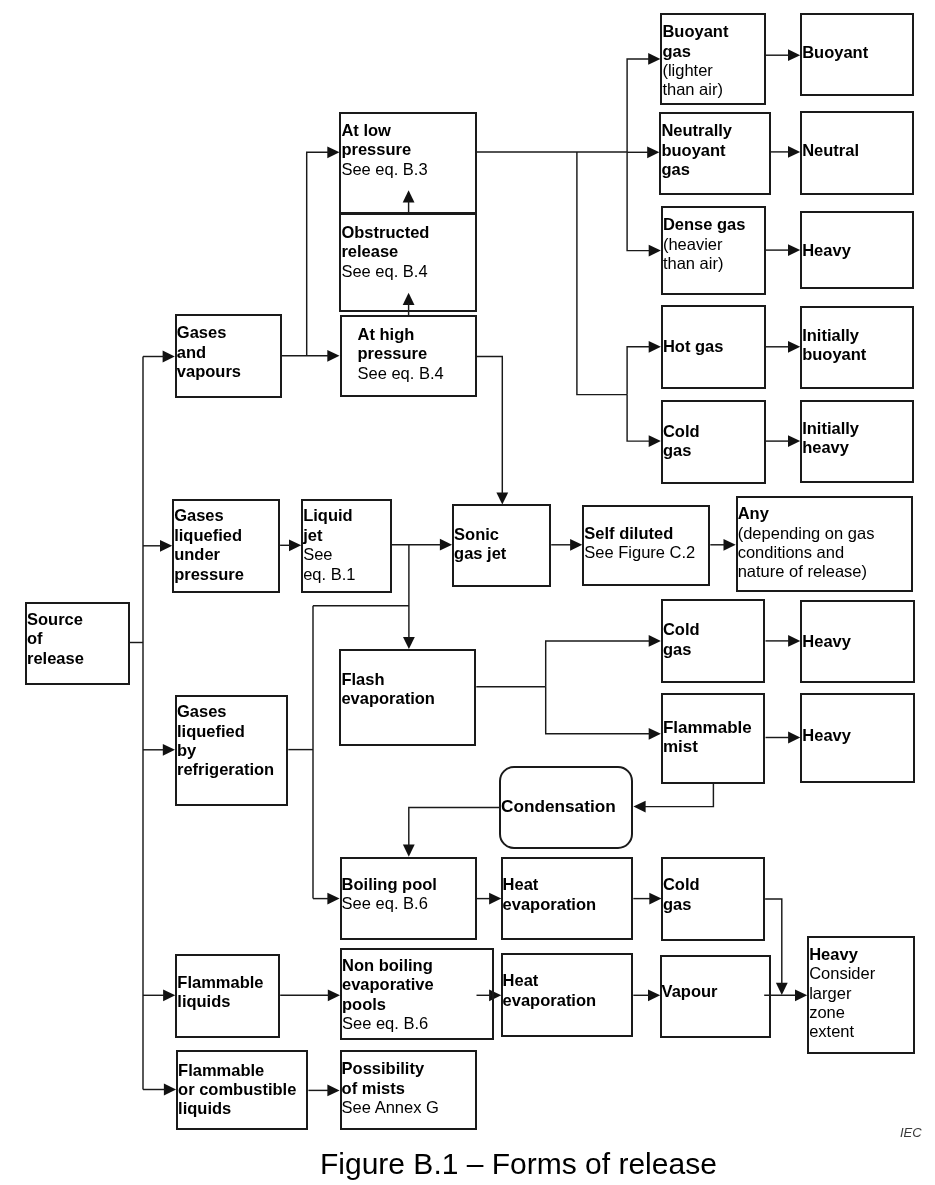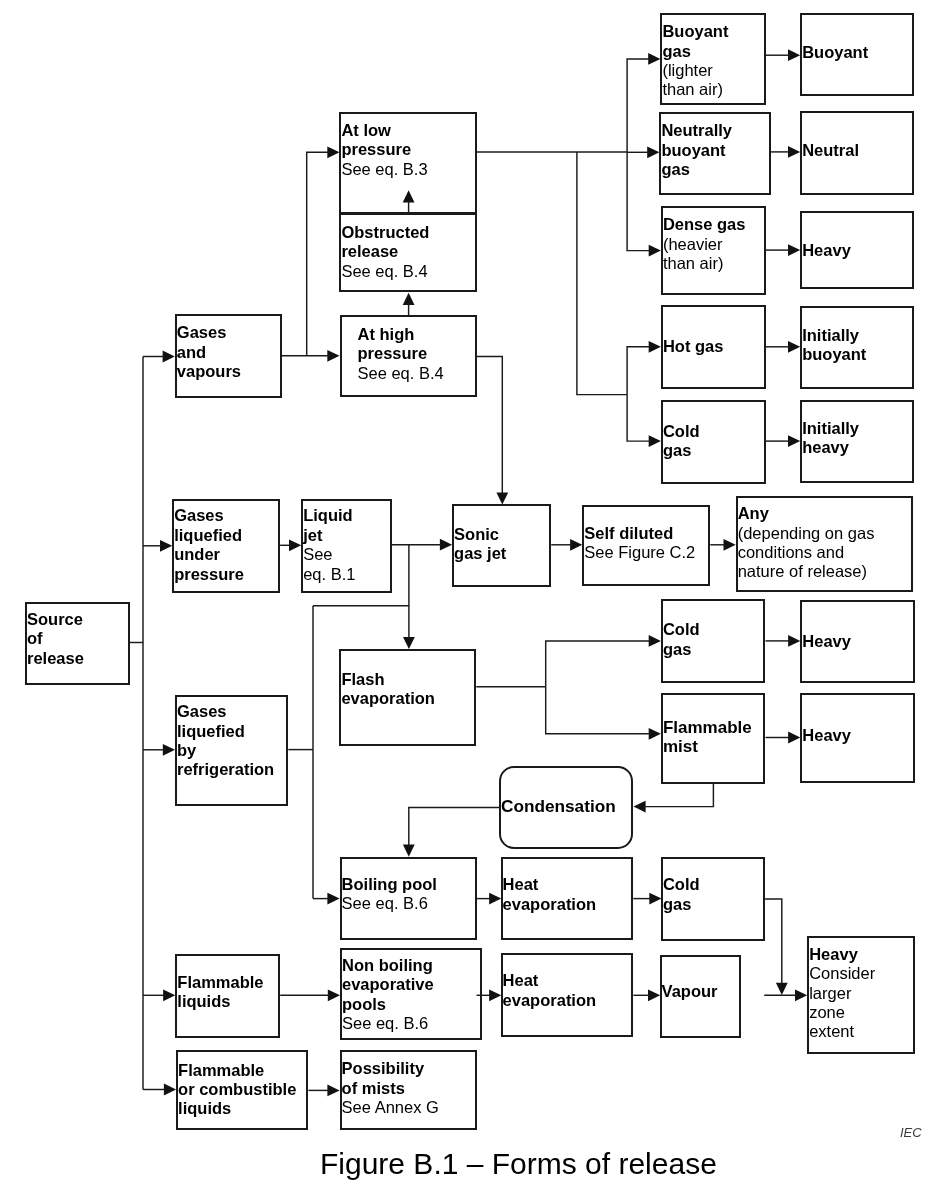--- a/index.html
+++ b/index.html
@@ -227,21 +227,21 @@
           <span class="node-label-line bold">vapours</span>
         </div>
       </div>
       <div class="node" style="left: 339.4px; top: 111.9px; width: 137.8px; height: 102px; border-width: 2px; border-color: rgb(26, 26, 26);">
         <div class="node-label" style="top: 7.18275px;">
           <span class="node-label-line bold">At low</span>
           <span class="node-label-line bold">pressure</span>
           <span class="node-label-line">See eq. B.3</span>
         </div>
       </div>
-      <div class="node" style="left: 339.4px; top: 213.3px; width: 137.8px; height: 79px; border-width: 2px; border-color: rgb(26, 26, 26);">
+      <div class="node" style="left: 339.4px; top: 213.3px; width: 137.8px; height: 99px; border-width: 2px; border-color: rgb(26, 26, 26);">
         <div class="node-label" style="top: 7.78275px;">
           <span class="node-label-line bold">Obstructed</span>
           <span class="node-label-line bold">release</span>
           <span class="node-label-line">See eq. B.4</span>
         </div>
       </div>
       <div class="node" style="left: 339.5px; top: 315.2px; width: 137.3px; height: 82.3px; border-width: 2px; border-color: rgb(26, 26, 26);">
         <div class="node-label" style="top: 7.58275px; padding-left: 16px;">
           <span class="node-label-line bold">At high</span>
           <span class="node-label-line bold">pressure</span>
@@ -396,35 +396,35 @@
           <span class="node-label-line bold">Heat</span>
           <span class="node-label-line bold">evaporation</span>
         </div>
       </div>
       <div class="node" style="left: 660.9px; top: 856.7px; width: 104.2px; height: 84px; border-width: 2px; border-color: rgb(26, 26, 26);">
         <div class="node-label" style="top: 16.4827px;">
           <span class="node-label-line bold">Cold</span>
           <span class="node-label-line bold">gas</span>
         </div>
       </div>
-      <div class="node" style="left: 340px; top: 948.1px; width: 142px; height: 91.7px; border-width: 2px; border-color: rgb(26, 26, 26);">
+      <div class="node" style="left: 340px; top: 948.1px; width: 154px; height: 91.7px; border-width: 2px; border-color: rgb(26, 26, 26);">
         <div class="node-label" style="top: 5.98275px;">
           <span class="node-label-line bold">Non boiling</span>
           <span class="node-label-line bold">evaporative</span>
           <span class="node-label-line bold">pools</span>
           <span class="node-label-line">See eq. B.6</span>
         </div>
       </div>
       <div class="node" style="left: 500.6px; top: 952.9px; width: 132.7px; height: 84.2px; border-width: 2px; border-color: rgb(26, 26, 26);">
         <div class="node-label" style="top: 16.4827px;">
           <span class="node-label-line bold">Heat</span>
           <span class="node-label-line bold">evaporation</span>
         </div>
       </div>
-      <div class="node" style="left: 659.6px; top: 954.5px; width: 81px; height: 83px; border-width: 2px; border-color: rgb(26, 26, 26);">
+      <div class="node" style="left: 659.6px; top: 954.5px; width: 111px; height: 83px; border-width: 2px; border-color: rgb(26, 26, 26);">
         <div class="node-label" style="top: 25.2828px;">
           <span class="node-label-line bold">Vapour</span>
         </div>
       </div>
       <div class="node" style="left: 807.2px; top: 935.9px; width: 107.4px; height: 118.3px; border-width: 2px; border-color: rgb(26, 26, 26);">
         <div class="node-label" style="top: 6.98275px;">
           <span class="node-label-line bold">Heavy</span>
           <span class="node-label-line">Consider</span>
           <span class="node-label-line">larger</span>
           <span class="node-label-line">zone</span>

